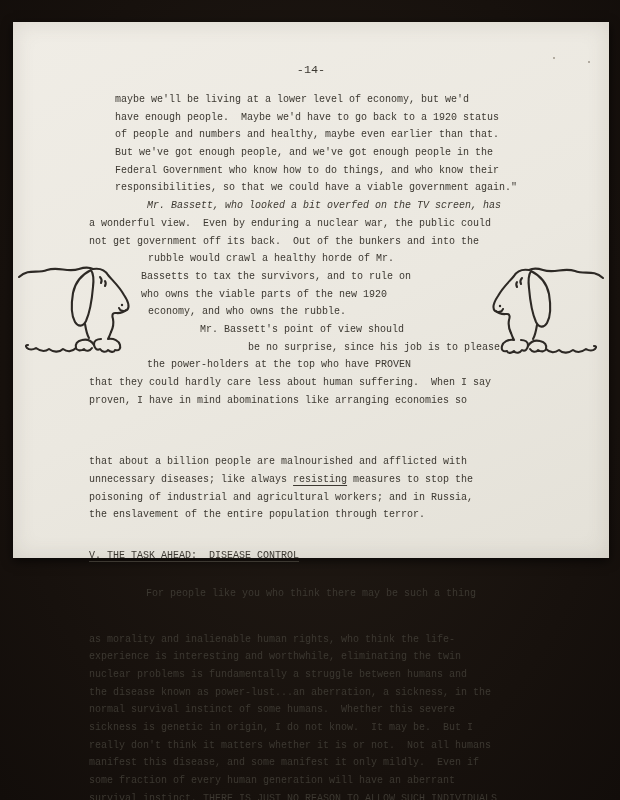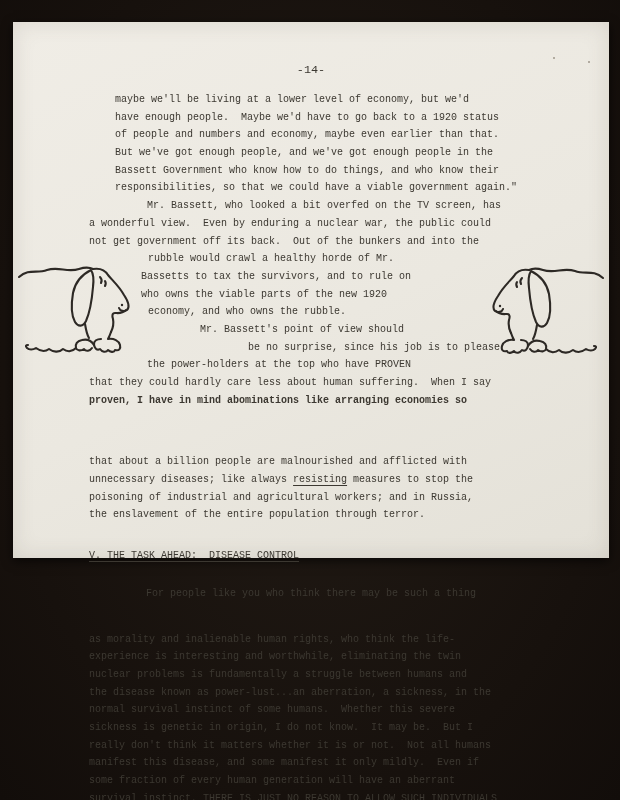--- a/index.html
+++ b/index.html
@@ -119,39 +119,39 @@
       <path d="M79,90 C76,85 71,84 67,85 C62,86 60,89 61,93 C62,96 66,96 69,94 C71,97 75,96 77,93"></path>
       <path d="M61,93 C57,97 52,97 48,94 C44,98 38,97 34,94 C30,97 25,96 21,93 C18,95 14,95 12,93 C10,91 11,90 13,90"></path>
     </g>
   </svg>
 
   <div class="textflow">
 
     <div>
         <div class="tline" style="padding-left: 26px;"><span>maybe we'll be living at a lower level of economy, but we'd</span></div>
         <div class="tline" style="padding-left: 26px;"><span>have enough people.  Maybe we'd have to go back to a 1920 status</span></div>
-        <div class="tline" style="padding-left: 26px;"><span>of people and numbers and economy, maybe even earlier than that.</span></div>
+        <div class="tline" style="padding-left: 26px;"><span>of people and numbers and healthy, maybe even earlier than that.</span></div>
         <div class="tline" style="padding-left: 26px;"><span>But we've got enough people, and we've got enough people in the</span></div>
-        <div class="tline" style="padding-left: 26px;"><span>Bassett Government who know how to do things, and who know their</span></div>
+        <div class="tline" style="padding-left: 26px;"><span>Federal Government who know how to do things, and who know their</span></div>
         <div class="tline" style="padding-left: 26px;"><span>responsibilities, so that we could have a viable government again."</span></div>
       </div>
 
     <div>
-        <div class="tline" style="padding-left: 58px;"><span>Mr. Bassett, who looked a bit overfed on the TV screen, has</span></div>
+        <div class="tline" style="padding-left: 58px; font-style: italic;"><span>Mr. Bassett, who looked a bit overfed on the TV screen, has</span></div>
         <div class="tline" style="padding-left: 0px;"><span>a wonderful view.  Even by enduring a nuclear war, the public could</span></div>
         <div class="tline" style="padding-left: 0px;"><span>not get government off its back.  Out of the bunkers and into the</span></div>
         <div class="tline" style="padding-left: 59px;"><span>rubble would crawl a healthy horde of Mr.</span></div>
         <div class="tline" style="padding-left: 52px;"><span>Bassetts to tax the survivors, and to rule on</span></div>
         <div class="tline" style="padding-left: 52px;"><span>who owns the viable parts of the new 1920</span></div>
         <div class="tline" style="padding-left: 59px;"><span>economy, and who owns the rubble.</span></div>
         <div class="tline" style="padding-left: 111px;"><span>Mr. Bassett's point of view should</span></div>
         <div class="tline" style="padding-left: 58px; text-align: center;"><span>be no surprise, since his job is to please</span></div>
         <div class="tline" style="padding-left: 58px;"><span>the power-holders at the top who have PROVEN</span></div>
         <div class="tline" style="padding-left: 0px;"><span>that they could hardly care less about human suffering.  When I say</span></div>
-        <div class="tline" style="padding-left: 0px; font-weight: bold;"><span>proven, I have in mind abominations like arranging economies so</span></div>
+        <div class="tline" style="padding-left: 0px;"><span>proven, I have in mind abominations like arranging economies so</span></div>
         <div class="tline" style="padding-left: 0px; margin-top: 44px;"><span>that about a billion people are malnourished and afflicted with</span></div>
         <div class="tline" style="padding-left: 0px;"><span>unnecessary diseases; like always </span><span class="u">resisting</span><span> measures to stop the</span></div>
         <div class="tline" style="padding-left: 0px;"><span>poisoning of industrial and agricultural workers; and in Russia,</span></div>
         <div class="tline" style="padding-left: 0px;"><span>the enslavement of the entire population through terror.</span></div>
       </div>
 
     <div class="section-heading">V. THE TASK AHEAD:  DISEASE CONTROL</div>
 
     <div>
         <div class="tline" style="padding-left: 57px;"><span>For people like you who think there may be such a thing</span></div>

